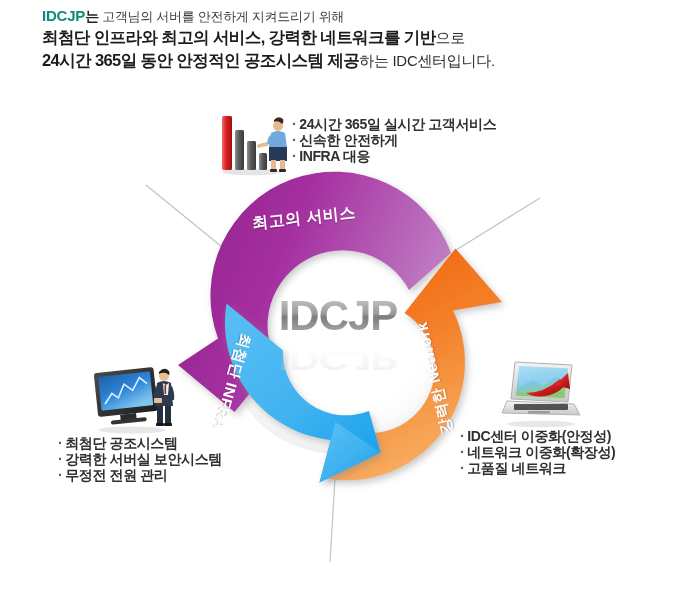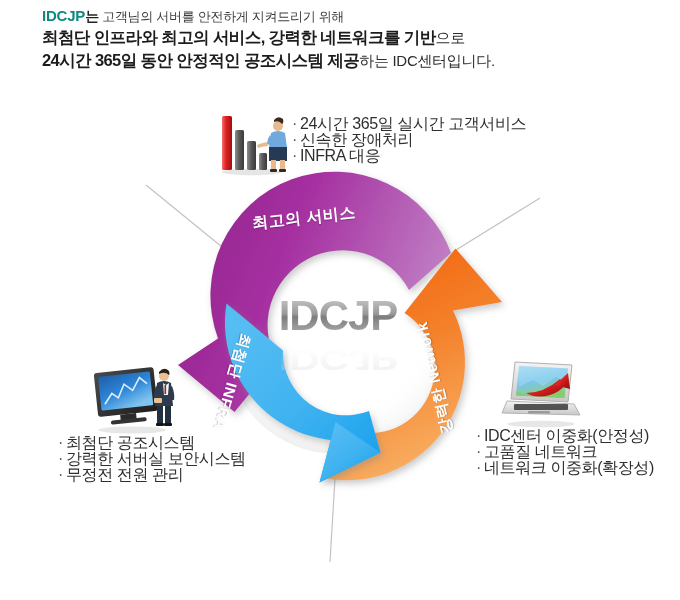--- a/index.html
+++ b/index.html
@@ -130,31 +130,32 @@
     mask-image: linear-gradient(to top, rgba(0,0,0,0) 10%, rgba(0,0,0,0.8) 95%);
   }
 
   
   .lines { position: absolute; left: 0; top: 0; width: 680px; height: 510px; }
 
   
   .callout { position: absolute; }
   .callout ul { list-style: none; margin: 0; padding: 0; }
   .callout li {
-    font-size: 16px;
+    font-size: 14px;
     color: #2f2f2f;
     line-height: 16px;
     letter-spacing: -0.4px;
     white-space: nowrap;
+    font-weight: bold;
   }
   .callout li .dot { color: #555; margin-right: 3px; }
 
   .callout-top { left: 292px; top: 26px; }
   .callout-bl  { left: 58px;  top: 345px; }
-  .callout-br  { left: 476px; top: 338px; }
+  .callout-br  { left: 460px; top: 338px; }
 
   
   .illus { position: absolute; }
   .illus svg { display: block; }
   .illus-top { left: 218px; top: 18px; }
   .illus-bl  { left: 92px;  top: 272px; }
   .illus-br  { left: 498px; top: 263px; }
 </style>
 </head>
 <body>
@@ -343,35 +344,35 @@
         <rect x="30" y="58" width="22" height="2.5" rx="1" fill="#9a9a9a"></rect>
 
         <path d="M62 26 q-16 14 -34 14 q10 6 24 2 q10 -3 16 -11 z" fill="url(#redArr)"></path>
         <path d="M70 20 l2 16 l-15 -4 z" fill="url(#redArr)"></path>
       </svg>
     </div>
 
     <div class="callout callout-top">
       <ul>
         <li><span class="dot">·</span><span>24시간 365일 실시간 고객서비스</span></li>
-        <li><span class="dot">·</span><span>신속한 장애처리</span></li>
+        <li><span class="dot">·</span><span>신속한 안전하게</span></li>
         <li><span class="dot">·</span><span>INFRA 대응</span></li>
       </ul>
     </div>
 
     <div class="callout callout-bl">
       <ul>
         <li><span class="dot">·</span><span>최첨단 공조시스템</span></li>
         <li><span class="dot">·</span><span>강력한 서버실 보안시스템</span></li>
         <li><span class="dot">·</span><span>무정전 전원 관리</span></li>
       </ul>
     </div>
 
     <div class="callout callout-br">
       <ul>
         <li><span class="dot">·</span><span>IDC센터 이중화(안정성)</span></li>
+        <li><span class="dot">·</span><span>네트워크 이중화(확장성)</span></li>
         <li><span class="dot">·</span><span>고품질 네트워크</span></li>
-        <li><span class="dot">·</span><span>네트워크 이중화(확장성)</span></li>
       </ul>
     </div>
 
   </div>
 </div>
 
 </body></html>

